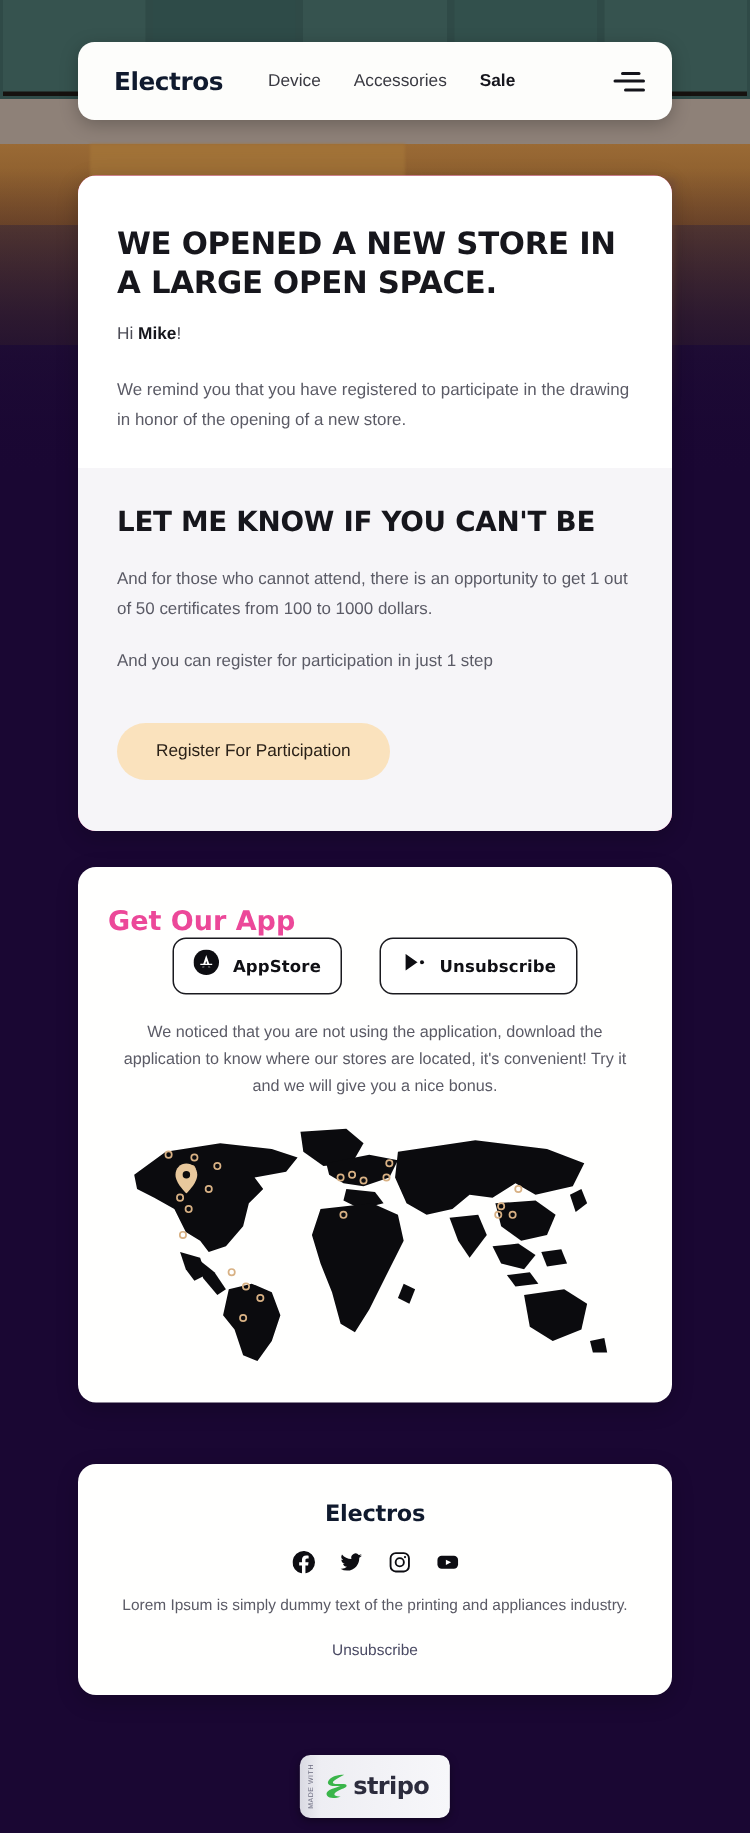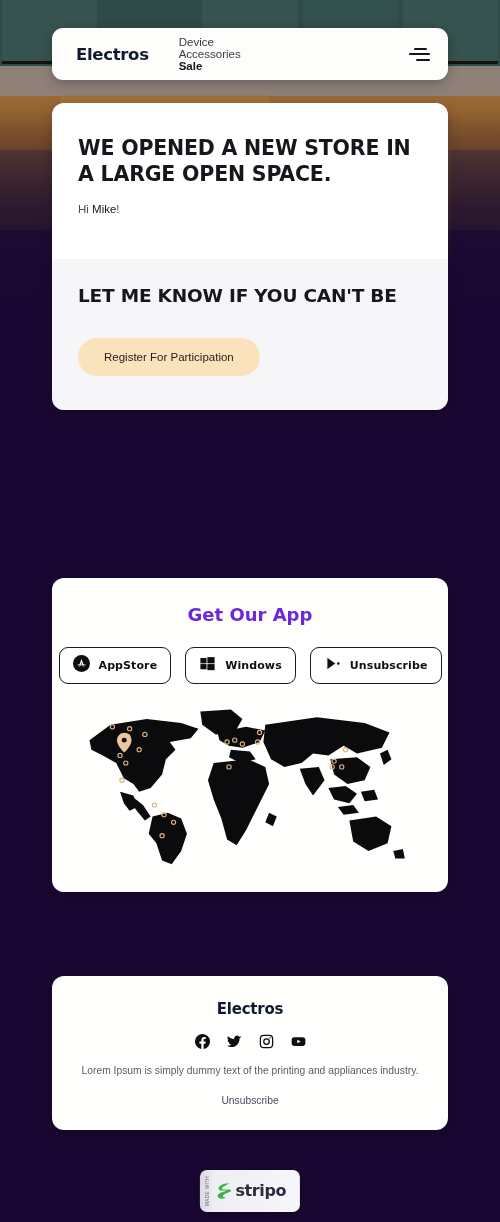--- a/index.html
+++ b/index.html
@@ -110,23 +110,23 @@
   }
   .logo {
     font-family: "DejaVu Sans", sans-serif;
     font-weight: 700;
     font-size: 16.5px;
     letter-spacing: -0.3px;
     color: #101a2e;
   }
   .navlinks {
     display: flex;
-    align-items: flex-start;
+    align-items: flex-end;
+    gap: 22px;
     margin-left: 30px;
-    flex-direction: column;
   }
   .navlink {
     font-size: 11.5px;
     color: #3a3a42;
     white-space: nowrap;
   }
   .navlink.bold { font-weight: 700; color: #15151c; }
   .burger {
     margin-left: auto;
     width: 22px;
@@ -136,21 +136,21 @@
     align-items: flex-end;
   }
   .burger i { display: block; height: 2px; background: #14141a; border-radius: 1px; }
   .burger i:nth-child(1) { width: 13px; margin-right: 3px; }
   .burger i:nth-child(2) { width: 21px; }
   .burger i:nth-child(3) { width: 14px; }
 
   
   .maincard {
     position: absolute;
-    top: 103px; left: 52px; right: 52px;
+    top: 117px; left: 52px; right: 52px;
     border-radius: 12px;
     overflow: hidden;
     background: #ec4899;
     box-shadow: 0 4px 14px rgba(0,0,0,0.22);
   }
   .sec-white { background: #ffffff; padding: 32px 26px 22px; }
   .sec-grey  { background: #f6f5f8; padding: 26px 26px 34px; }
 
   h1.headline {
     font-family: "DejaVu Sans", sans-serif;
@@ -159,21 +159,21 @@
     font-weight: 700;
     color: #16161c;
     letter-spacing: -0.2px;
     margin-bottom: 16px;
   }
   .greet {
     font-size: 11.5px;
     color: #4d4d57;
     margin-bottom: 22px;
   }
-  .greet b { color: #16161c; font-weight: 400; }
+  .greet b { color: #16161c; font-weight: 700; }
   p.body {
     font-size: 11.3px;
     line-height: 1.72;
     color: #5b5b66;
     margin-bottom: 16px;
   }
   p.body:last-child { margin-bottom: 0; }
 
   h2.headline2 {
     font-family: "DejaVu Sans", sans-serif;
@@ -200,30 +200,29 @@
   .appcard {
     position: absolute;
     top: 578px; left: 52px; right: 52px;
     background: #fffffe;
     border-radius: 12px;
     padding: 26px 20px 20px;
     box-shadow: 0 4px 14px rgba(0,0,0,0.22);
   }
   h2.apptitle {
     font-family: "DejaVu Sans", sans-serif;
-    text-align: center;
+    text-align: left;
     font-size: 18px;
     font-weight: 700;
-    color: #6d28d9;
-    margin-bottom: 22px;
+    color: #ec4899;
   }
   .storerow {
     display: flex;
     justify-content: center;
-    gap: 14px;
+    gap: 25px;
     margin-bottom: 16px;
   }
   .storebtn {
     display: flex;
     align-items: center;
     gap: 9px;
     border: 1.3px solid #1a1a1f;
     border-radius: 9px;
     padding: 7px 13px;
     background: #fff;
@@ -355,24 +354,27 @@
     </div>
   </div>
 
   <div class="maincard">
 
     <div class="sec-white">
       <h1 class="headline">WE OPENED A NEW STORE IN A LARGE OPEN SPACE.</h1>
       <div class="greet">
         <span>Hi </span><b>Mike</b><span>!</span>
       </div>
+      <p class="body">We remind you that you have registered to participate in the drawing in honor of the opening of a new store.</p>
     </div>
 
     <div class="sec-grey">
       <h2 class="headline2">LET ME KNOW IF YOU CAN'T BE</h2>
+      <p class="body">And for those who cannot attend, there is an opportunity to get 1 out of 50 certificates from 100 to 1000 dollars.</p>
+      <p class="body">And you can register for participation in just 1 step</p>
       <button class="cta">Register For Participation</button>
     </div>
 
   </div>
 
   <div class="appcard">
     <h2 class="apptitle">Get Our App</h2>
 
     <div class="storerow">
 
@@ -381,45 +383,35 @@
           <svg width="17" height="17" viewBox="0 0 24 24">
             <circle cx="12" cy="12" r="12" fill="#0d0d12"></circle>
             <path d="M12 5.2 L15.9 16.6 H13.9 L12 10.8 L10.1 16.6 H8.1 Z" fill="#fff"></path>
             <rect x="6.6" y="14.6" width="10.8" height="1.6" fill="#0d0d12"></rect>
             <rect x="6.4" y="13.4" width="11.2" height="1.2" fill="#fff"></rect>
           </svg>
         </span>
         <span class="lbl">AppStore</span>
       </div>
 
-      <div class="storebtn">
-        <span>
-          <svg width="17" height="17" viewBox="0 0 24 24">
-            <rect x="2" y="4.2" width="8.6" height="7.6" fill="#0d0d12"></rect>
-            <rect x="11.8" y="3" width="10.2" height="8.8" fill="#0d0d12"></rect>
-            <rect x="2" y="12.8" width="8.6" height="7.4" fill="#0d0d12"></rect>
-            <rect x="11.8" y="12.8" width="10.2" height="8.6" fill="#0d0d12"></rect>
-          </svg>
-        </span>
-        <span class="lbl">Windows</span>
-      </div>
 
       <div class="storebtn">
         <span>
           <svg width="17" height="17" viewBox="0 0 24 24">
             <path d="M4 2.6 L17.4 12 L4 21.4 Z" fill="#0d0d12"></path>
             <circle cx="20.2" cy="12" r="1.9" fill="#0d0d12"></circle>
             <path d="M4 2.6 L17.4 12 L4 21.4 Z" fill="none" stroke="#fff" stroke-width="1.6"></path>
           </svg>
         </span>
         <span class="lbl">Unsubscribe</span>
       </div>
 
     </div>
 
+    <p class="appnote">We noticed that you are not using the application, download the application to know where our stores are located, it's convenient! Try it and we will give you a nice bonus.</p>
 
     <div class="mapbox">
       <svg viewBox="0 0 360 180" xmlns="http://www.w3.org/2000/svg">
         <g fill="#0b0b0e">
 
           <path d="M12,42 L34,26 L72,20 L108,24 L126,30 L118,40 L96,44 L102,52 L92,62
                    L88,78 L76,92 L64,96 L58,88 L48,82 L40,66 L26,58 L14,52 Z"></path>
           <path d="M44,96 L58,100 L62,112 L54,116 L48,108 Z"></path>
 
           <path d="M128,12 L160,10 L172,20 L164,34 L144,36 L130,26 Z"></path>

